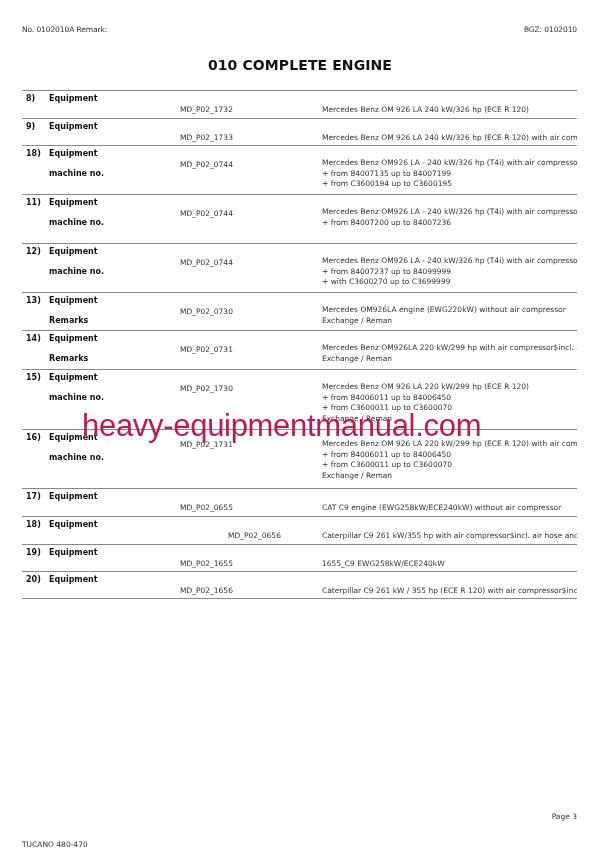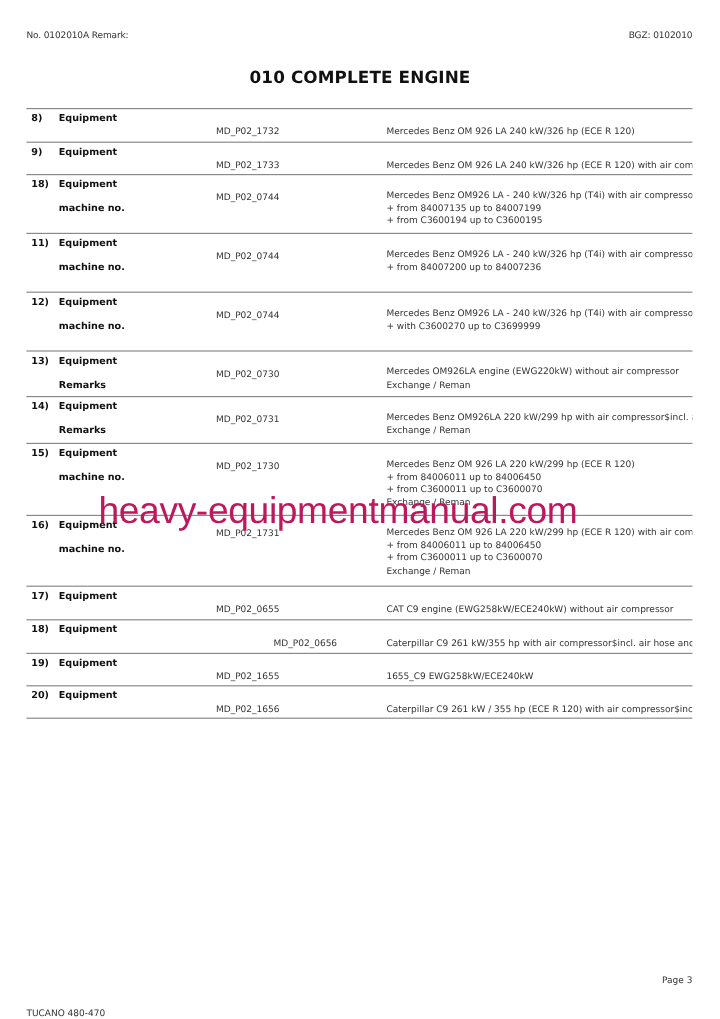--- a/index.html
+++ b/index.html
@@ -84,20 +84,21 @@
 
   <div class="row" style="height:49px;">
     <div class="num">12)</div>
     <div class="labels">
       <div>Equipment</div>
       <div>machine no.</div>
     </div>
     <div class="code" style="top:14px;">MD_P02_0744</div>
     <div class="desc" style="top:12px;">
       <div>Mercedes Benz OM926 LA - 240 kW/326 hp (T4i) with air compressor!</div>
+      <div>+ from 84007237 up to 84099999</div>
       <div>+ with C3600270 up to C3699999</div>
     </div>
   </div>
 
   <div class="row" style="height:38px;">
     <div class="num">13)</div>
     <div class="labels">
       <div>Equipment</div>
       <div>Remarks</div>
     </div>

